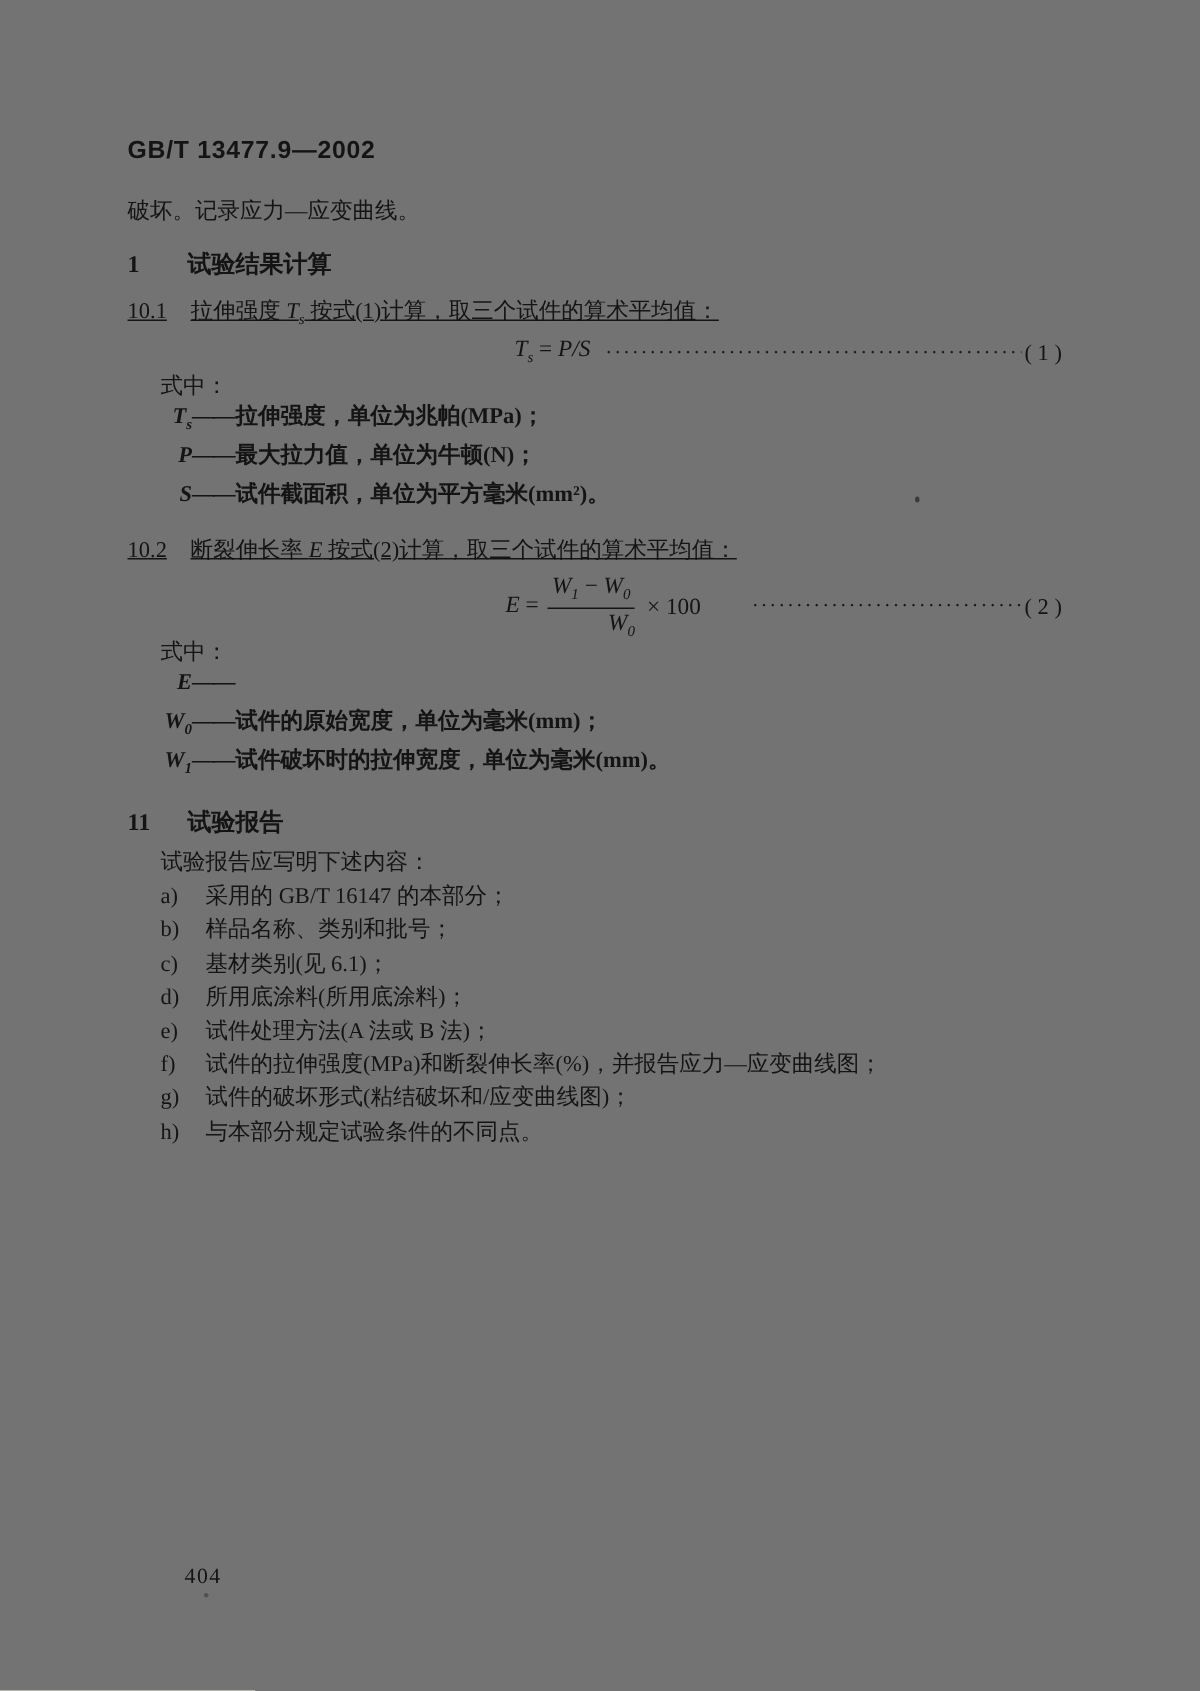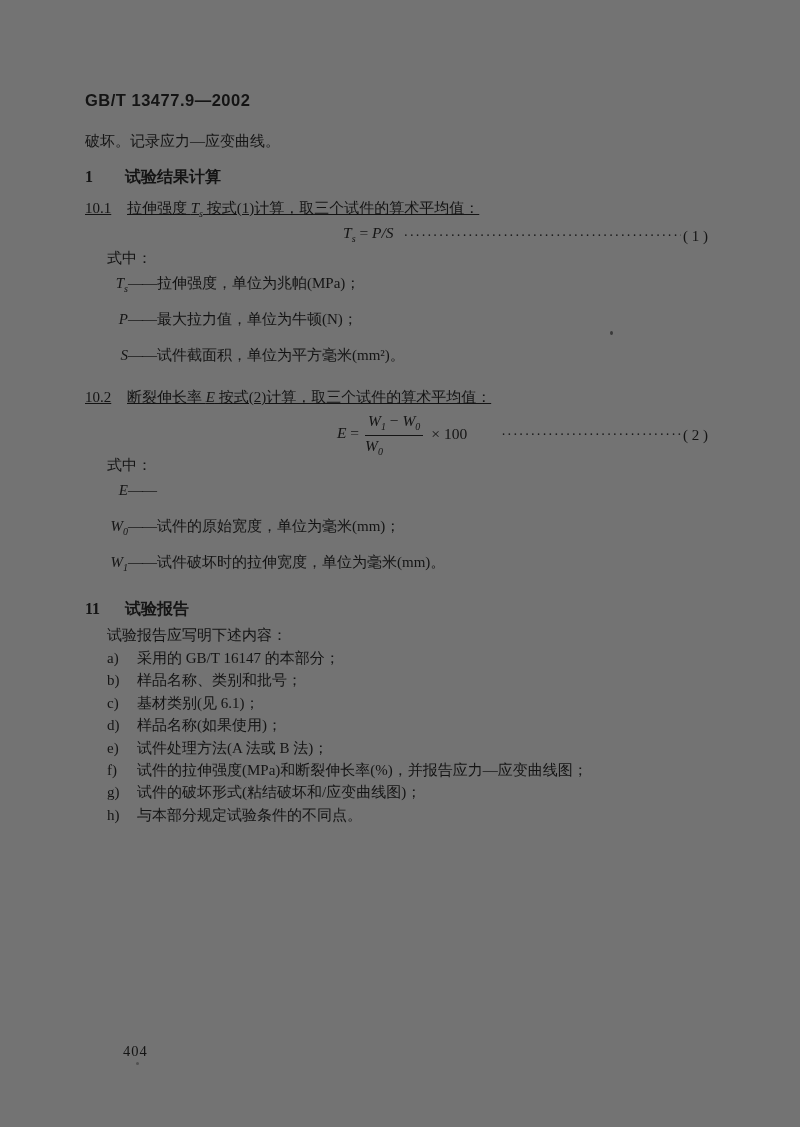--- a/index.html
+++ b/index.html
@@ -38,27 +38,27 @@
   .f-expr{white-space:nowrap;font-size:15.5px;}
   .f1 .f-expr{margin-left:258px;}
   .f2 .f-expr{margin-left:252px;}
   .dots{
     flex:1 1 0;overflow:hidden;white-space:nowrap;
     font-size:14px;letter-spacing:1.2px;color:#1a1a1a;
     margin:0 2px 0 10px;line-height:14px;
   }
   .f2 .dots{margin-left:34px;}
   .f-label{white-space:nowrap;font-size:15px;}
-  .frac{display:inline-block;text-align:left;vertical-align:middle;line-height:1;margin:0 2px;}
+  .frac{display:inline-block;text-align:right;vertical-align:middle;line-height:1;margin:0 2px;}
   .frac .top{display:block;border-bottom:1.4px solid #141414;padding:0 3px 2px;}
   .frac .bot{display:block;padding-top:2px;}
   .times{margin-left:6px;}
   .where-label{margin-top:2px;padding-left:22px;}
   .terms{margin-top:0;}
-  .term{display:flex;line-height:30px;}
+  .term{display:flex;line-height:20px;font-weight:bold;}
   .term .sym{width:43px;text-align:right;white-space:nowrap;}
   .term .dash{white-space:nowrap;letter-spacing:-1px;}
   .term .desc{margin-left:1px;}
   .sec11-intro{margin-top:6px;padding-left:22px;}
   .report-list{margin-top:2px;padding-left:22px;}
   .report-item{display:flex;line-height:22.4px;}
   .report-item .marker{width:30px;}
   .page-number{
     position:absolute;left:123px;top:1043px;
     font-size:14.5px;letter-spacing:1px;
@@ -158,21 +158,21 @@
       <div class="report-item">
         <span class="marker">b)</span>
         <span>样品名称、类别和批号；</span>
       </div>
       <div class="report-item">
         <span class="marker">c)</span>
         <span>基材类别(见 6.1)；</span>
       </div>
       <div class="report-item">
         <span class="marker">d)</span>
-        <span>样品名称(如果使用)；</span>
+        <span>所用底涂料(所用底涂料)；</span>
       </div>
       <div class="report-item">
         <span class="marker">e)</span>
         <span>试件处理方法(A 法或 B 法)；</span>
       </div>
       <div class="report-item">
         <span class="marker">f)</span>
         <span>试件的拉伸强度(MPa)和断裂伸长率(%)，并报告应力—应变曲线图；</span>
       </div>
       <div class="report-item">

